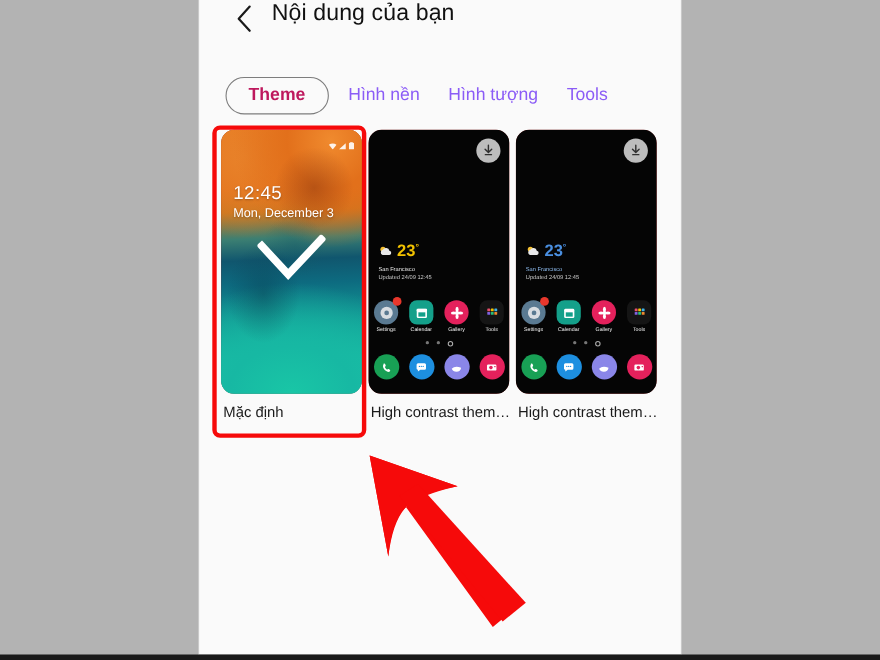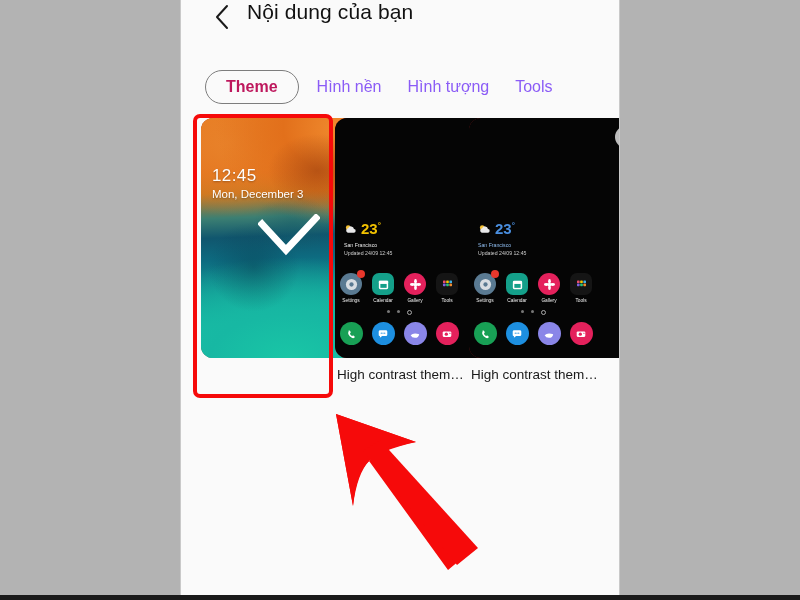--- a/index.html
+++ b/index.html
@@ -104,21 +104,20 @@
     width: 128px;
     position: relative;
   }
   .thumb {
     position: relative;
     width: 128px;
     height: 240px;
     border-radius: 12px;
     overflow: hidden;
     background: #7f1d1d;
-    padding-left: 48px;
   }
   .card-label {
     margin-top: 9px;
     font-size: 13.5px;
     color: #1a1a1a;
     white-space: nowrap;
     overflow: hidden;
     text-overflow: clip;
     padding-left: 2px;
   }
@@ -376,20 +375,21 @@
 
           <div class="lock-time">12:45</div>
           <div class="lock-date">Mon, December 3</div>
 
           <div class="check-overlay">
             <svg width="62" height="44" viewBox="0 0 62 44">
               <polyline points="4,10 28,36 58,4" fill="none" stroke="#ffffff" stroke-width="7" stroke-linecap="square" stroke-linejoin="miter"></polyline>
             </svg>
           </div>
         </div>
+        <div class="card-label">Mặc định</div>
       </div>
 
       <div class="card">
         <div class="thumb">
           <div class="dark-bg"></div>
 
           <div class="dl-badge">
             <svg width="12" height="12" viewBox="0 0 12 12">
               <path d="M6 1 L6 7 M3 4.6 L6 7.6 L9 4.6" fill="none" stroke="#303030" stroke-width="1.3" stroke-linecap="round" stroke-linejoin="round"></path>
               <rect x="2.6" y="9" width="6.8" height="1.2" rx="0.6" fill="#303030"></rect>

